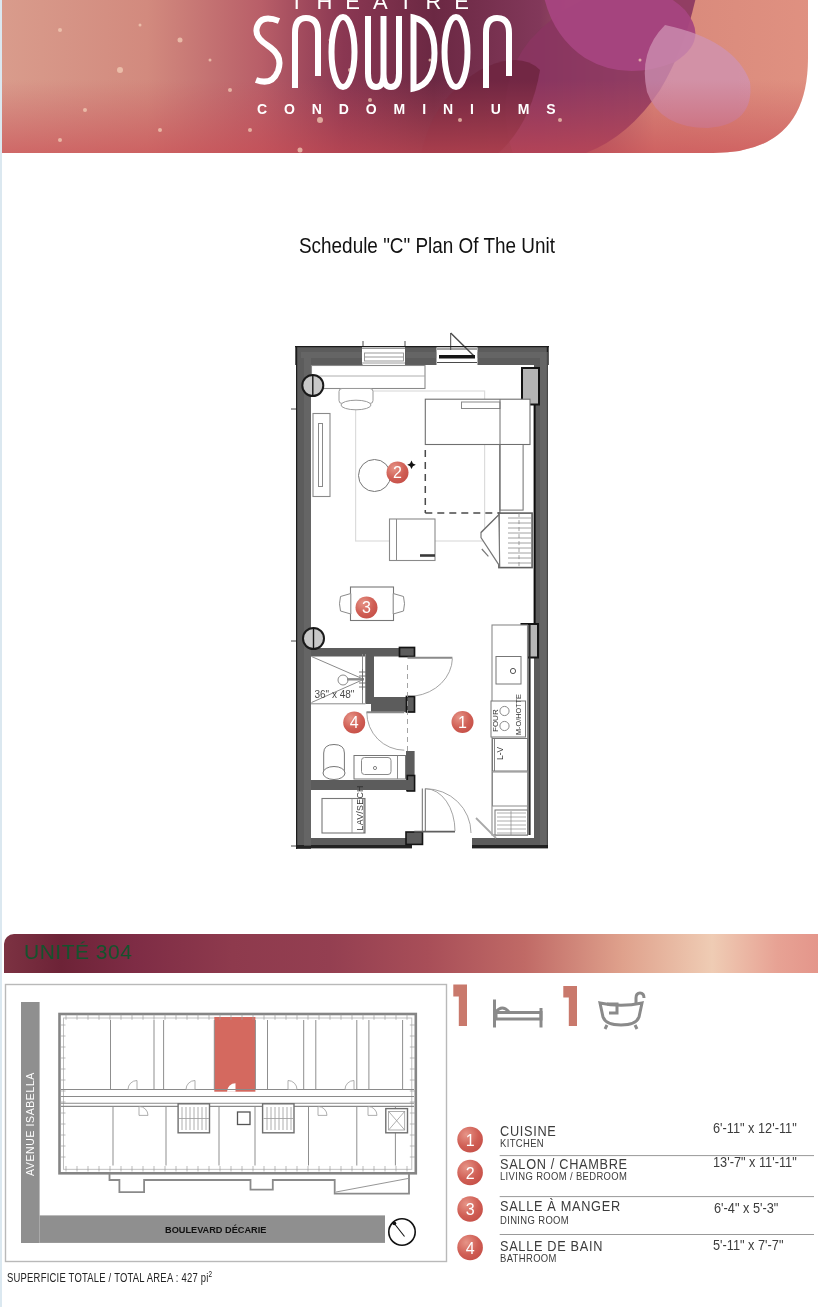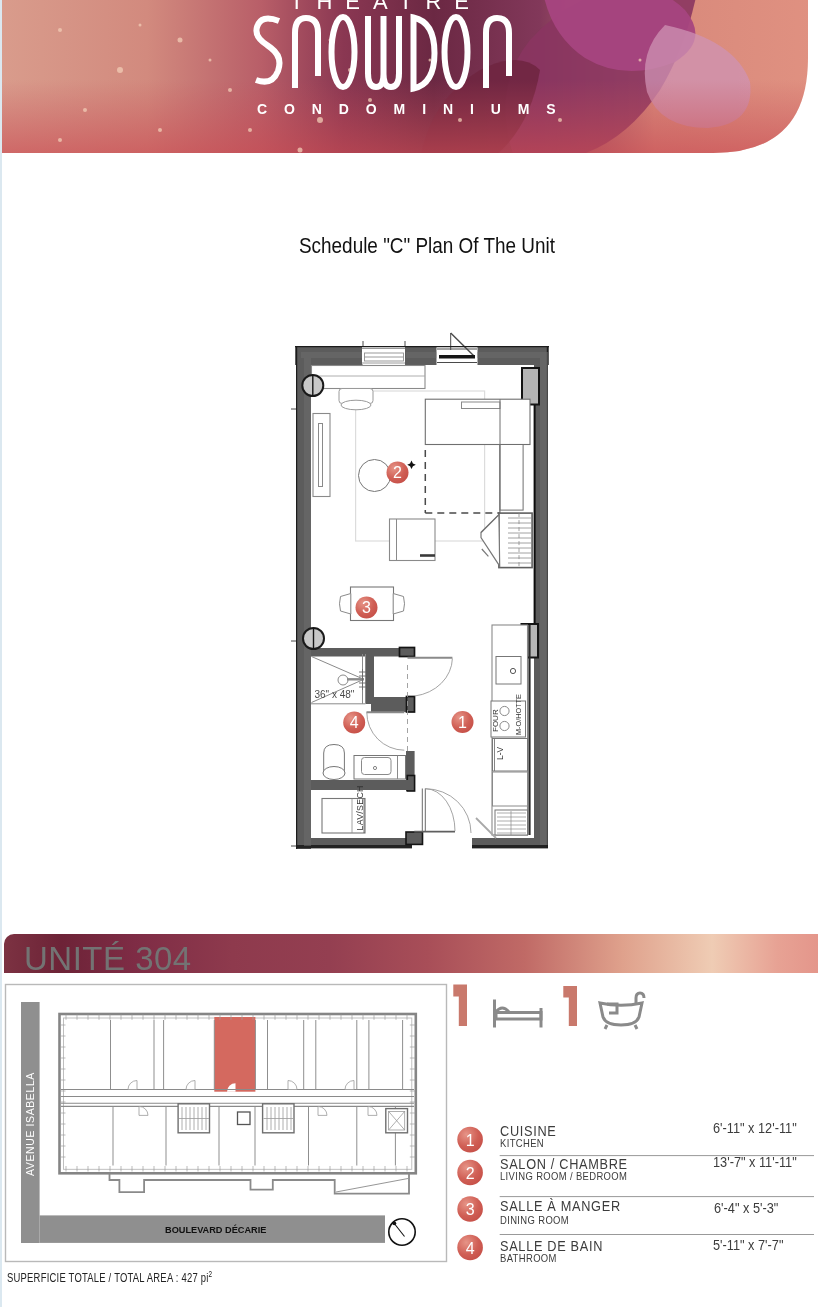--- a/index.html
+++ b/index.html
@@ -577,15 +577,15 @@
 <div class="lg" style="left:500px;top:1197px;">SALLE À MANGER</div>
 <div class="lgs" style="left:500px;top:1213.5px;">DINING ROOM</div>
 <div class="lgd" style="left:714px;top:1199.5px;">6'-4" x 5'-3"</div>
 
 <div class="lg" style="left:500px;top:1236.5px;">SALLE DE BAIN</div>
 <div class="lgs" style="left:500px;top:1252px;">BATHROOM</div>
 <div class="lgd" style="left:713px;top:1236.5px;">5'-11" x 7'-7"</div>
 
 <div class="abs" style="left:4px;top:934px;width:814px;height:39px;border-top-left-radius:10px;background:linear-gradient(90deg,#7c3242 0%,#6d2337 7%,#7e2c45 16%,#8e3a4d 28%,#943f51 40%,#a84e58 52%,#c06a66 64%,#dfa18c 76%,#efccb4 87%,#e7a294 95%,#e4968b 100%);"></div>
 
-<div class="abs" style="left:24px;top:940px;color:#737373;font-size:33px;letter-spacing:0.5px;">UNITÉ 304</div>
+<div class="abs" style="left:24px;top:940px;color:#14532d;font-size:21px;letter-spacing:0.5px;">UNITÉ 304</div>
 
 <div class="abs" style="left:7px;top:1269px;font-size:12.5px;color:#222;letter-spacing:0.3px;transform:scaleX(0.755);transform-origin:0 0;white-space:nowrap;">SUPERFICIE TOTALE / TOTAL AREA : 427 pi<span style="font-size:8.5px;vertical-align:5px;">2</span></div>
 
 </body></html>

